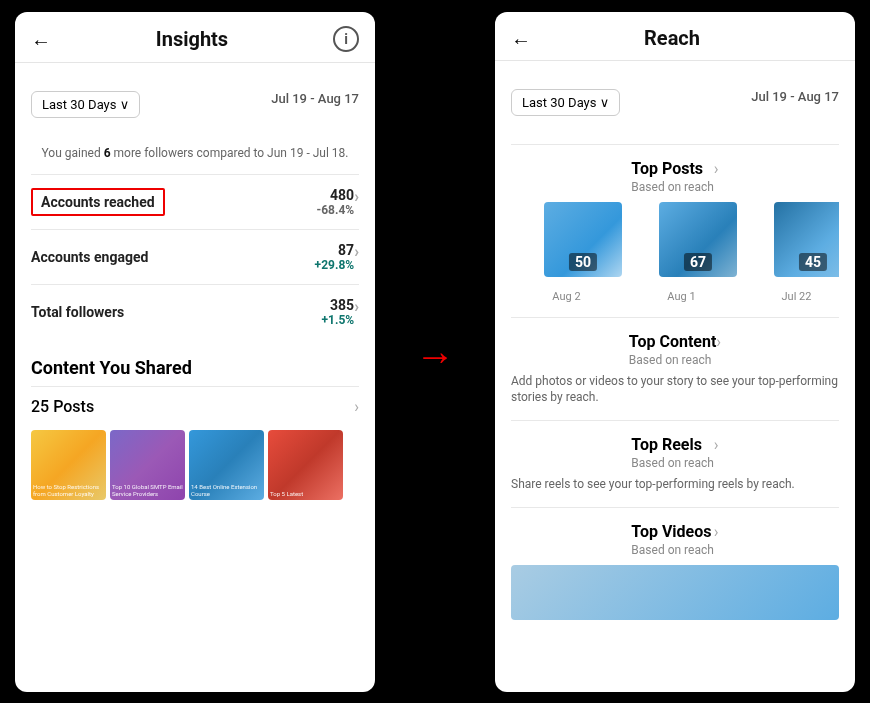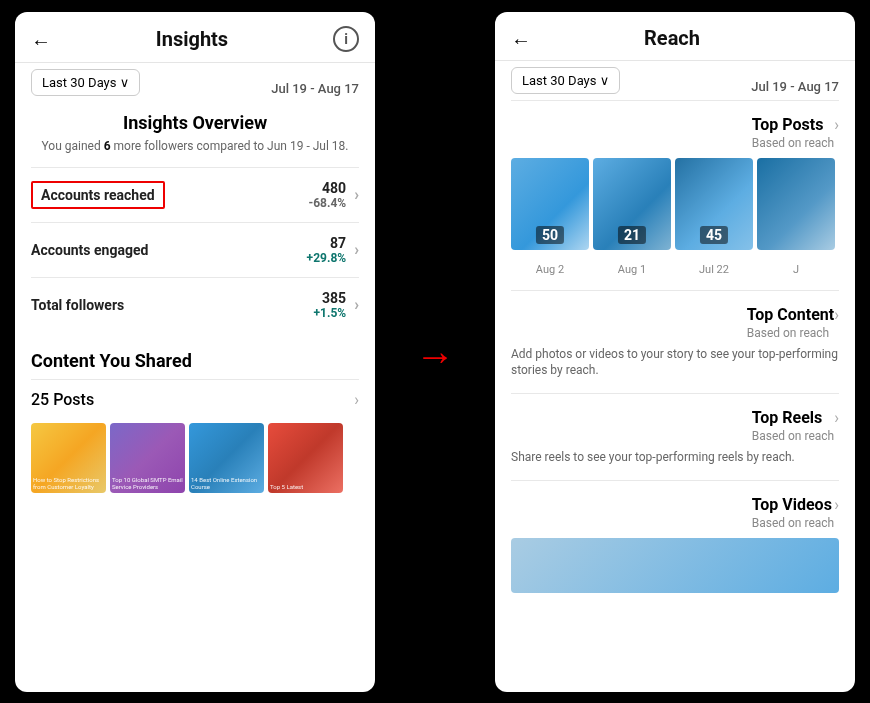--- a/index.html
+++ b/index.html
@@ -54,23 +54,23 @@
       border: 2px solid #555;
       display: flex;
       align-items: center;
       justify-content: center;
       font-size: 14px;
       font-weight: 700;
       color: #555;
     }
     .date-row {
       display: flex;
-      align-items: flex-end;
+      align-items: flex-start;
       justify-content: space-between;
-      padding: 6px 16px;
+      padding: 28px 16px;
     }
     .date-dropdown {
       border: 1px solid #ccc;
       border-radius: 6px;
       padding: 5px 10px;
       font-size: 13px;
       display: flex;
       align-items: center;
       gap: 5px;
       cursor: pointer;
@@ -114,22 +114,20 @@
       font-size: 14px;
       color: #222;
     }
     .stat-label.highlighted {
       border: 2px solid #e00;
       padding: 4px 8px;
       border-radius: 2px;
     }
     .stat-values {
       display: flex;
-      align-items: center;
-      gap: 8px;
     }
     .stat-number-block {
       text-align: right;
     }
     .stat-number {
       font-size: 14px;
       color: #222;
     }
     .stat-change {
       font-size: 12px;
@@ -197,21 +195,21 @@
     }
 
     
     .reach-section {
       border-top: 1px solid #e8e8e8;
       padding: 14px 0;
     }
     .reach-section-header {
       display: flex;
       align-items: flex-start;
-      justify-content: flex-end;
+      justify-content: center;
     }
     .reach-section-title {
       font-size: 16px;
       font-weight: 700;
     }
     .reach-section-sub {
       font-size: 12px;
       color: #888;
       margin-top: 2px;
     }
@@ -222,25 +220,26 @@
       line-height: 1.4;
     }
     .top-posts-images {
       display: flex;
       gap: 4px;
       margin-top: 8px;
       overflow: hidden;
     }
     .top-post-img {
       width: 78px;
-      height: 92px;
+      height: 75px;
       border-radius: 4px;
       position: relative;
       overflow: hidden;
       flex-shrink: 0;
+      margin-left: 33px;
     }
     .tp-1 { background: linear-gradient(135deg, #5dade2 0%, #3498db 60%, #aed6f1 100%); }
     .tp-2 { background: linear-gradient(135deg, #5dade2 0%, #2980b9 60%, #7fb3d3 100%); }
     .tp-3 { background: linear-gradient(135deg, #2471a3 0%, #5dade2 60%, #85c1e9 100%); }
     .tp-4 { background: linear-gradient(135deg, #1a6fa3 0%, #5499c7 60%, #a9cce3 100%); }
     .reach-count {
       position: absolute;
       bottom: 6px;
       left: 50%;
       transform: translateX(-50%);
@@ -282,21 +281,20 @@
       <span class="panel-title">Insights</span>
       <div class="info-icon">i</div>
     </div>
 
     <div class="date-row">
       <div class="date-dropdown">Last 30 Days ∨</div>
       <span class="date-range">Jul 19 - Aug 17</span>
     </div>
 
     <div class="panel-content">
-      <div class="insights-overview-title">Insights Overview</div>
       <div class="followers-gained">
         <span>You gained </span><strong>6</strong><span> more followers compared to Jun 19 - Jul 18.</span>
       </div>
 
       <div class="stat-row">
         <span class="stat-label highlighted">Accounts reached</span>
         <div class="stat-values">
           <div class="stat-number-block">
             <div class="stat-number">480</div>
             <div class="stat-change negative">-68.4%</div>
@@ -379,21 +377,21 @@
         </div>
         <div class="top-posts-images">
           <div class="post-date-col">
             <div class="top-post-img tp-1">
               <span class="reach-count">50</span>
             </div>
             <div class="reach-date">Aug 2</div>
           </div>
           <div class="post-date-col">
             <div class="top-post-img tp-2">
-              <span class="reach-count">21</span>
+              <span class="reach-count">67</span>
             </div>
             <div class="reach-date">Aug 1</div>
           </div>
           <div class="post-date-col">
             <div class="top-post-img tp-3">
               <span class="reach-count">45</span>
             </div>
             <div class="reach-date">Jul 22</div>
           </div>
           <div class="post-date-col">

